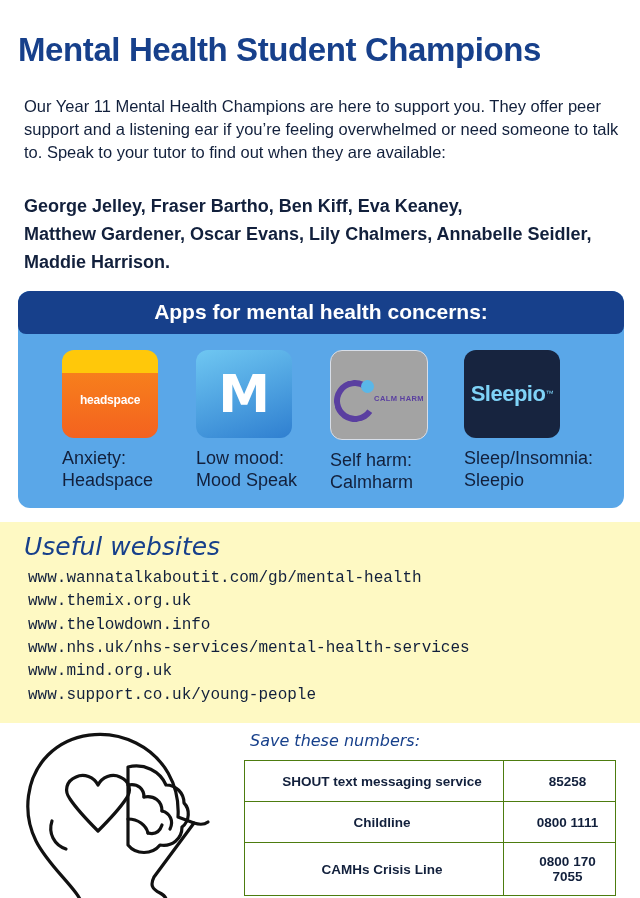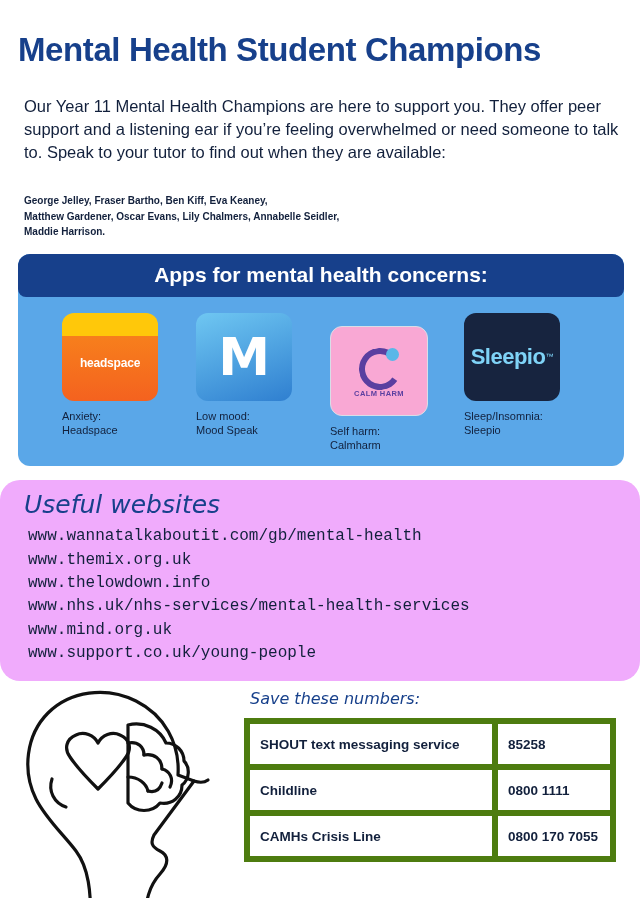--- a/index.html
+++ b/index.html
@@ -31,21 +31,21 @@
     line-height: 1.1;
   }
   .intro {
     padding: 0 20px 0 24px;
     font-size: 16.5px;
     line-height: 1.42;
     color: #12203c;
   }
   .champions {
     padding: 12px 4px 0 24px;
-    font-size: 10px;
+    font-size: 18px;
     font-weight: bold;
     line-height: 1.55;
     color: #12203c;
   }
 
   
   .apps-panel {
     margin: 14px 16px 0 18px;
     border-radius: 12px;
     overflow: hidden;
@@ -73,21 +73,21 @@
     height: 88px;
     border-radius: 12px;
     position: relative;
     overflow: hidden;
     display: flex;
     align-items: center;
     justify-content: center;
   }
   .app-caption {
     margin-top: 9px;
-    font-size: 11px;
+    font-size: 18px;
     line-height: 1.25;
     color: #12203c;
     width: 115px;
   }
 
   
   .tile-headspace {
     background: linear-gradient(#ffc80a 0%, #ffc80a 26%, #f77f1c 26%, #f4621f 100%);
   }
   .hs-word {
@@ -104,24 +104,23 @@
   }
   .mood-m {
     color: #ffffff;
     font-size: 52px;
     font-weight: bold;
     line-height: 1;
     font-family: "DejaVu Sans", sans-serif;
   }
   
   .tile-calm {
-    background: #f9a8d4;
+    background: #a3a3a3;
     border: 1px solid #d8dee8;
-    flex-direction: column;
-    margin-top: 13px;
+    flex-direction: row;
   }
   .calm-mark {
     width: 40px;
     height: 34px;
     position: relative;
     margin-top: 4px;
   }
   .calm-c {
     position: absolute;
     left: 0;
@@ -160,23 +159,22 @@
     letter-spacing: -0.5px;
   }
   .sleep-tm {
     font-size: 8px;
     vertical-align: super;
   }
 
   
   .websites {
     margin-top: 14px;
-    background: #f0abfc;
+    background: #fef9c3;
     padding: 8px 0 16px 0;
-    border-radius: 20px;
   }
   .websites-title {
     font-family: "DejaVu Sans", sans-serif;
     font-style: italic;
     font-size: 25px;
     color: #17408b;
     padding: 2px 0 6px 24px;
     font-weight: normal;
   }
   .website-list {
@@ -214,23 +212,24 @@
     padding: 0 0 10px 6px;
   }
   table.num-table {
     border-collapse: collapse;
     width: 100%;
     font-size: 13.5px;
     font-weight: bold;
     color: #12203c;
   }
   table.num-table td {
-    border: 6px solid #4d7c0f;
-    padding: 11px 10px 11px 10px;
+    border: 1px solid #4d7c0f;
+    padding: 11px 10px 11px 26px;
     height: 18px;
+    text-align: center;
   }
   table.num-table td.label { width: 222px; }
 </style>
 </head>
 <body>
 
 <div class="page">
 
   <h1 class="title">Mental Health Student Champions</h1>
 

